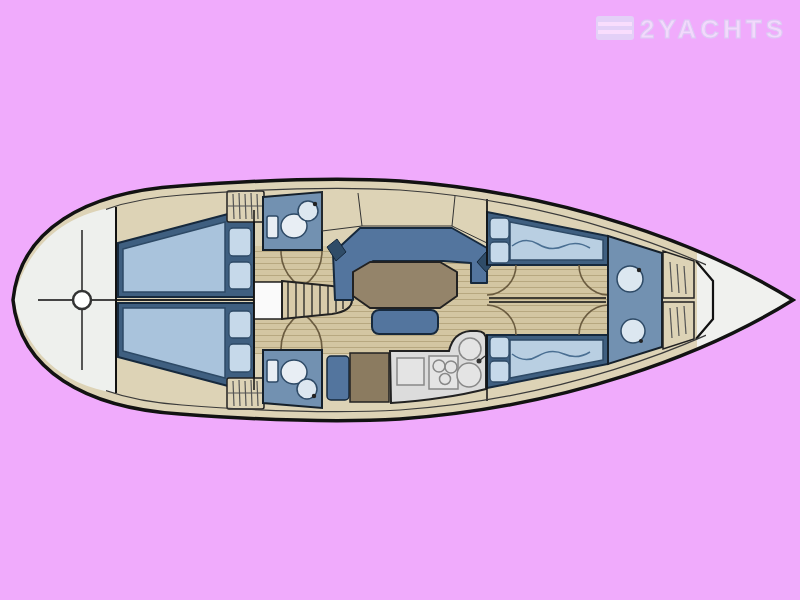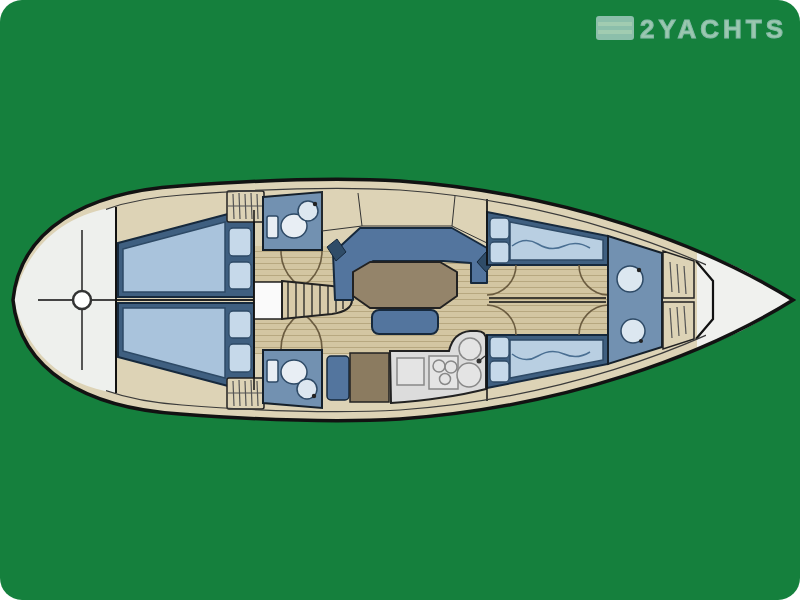--- a/index.html
+++ b/index.html
@@ -1,17 +1,17 @@
 <!DOCTYPE html>
 <html><head>
 <meta charset="utf-8">
 <style>
   html,body{margin:0;padding:0;background:#ffffff;}
-  #stage{position:relative;width:800px;height:600px;background:#15803d;overflow:hidden;
-         font-family:"Liberation Sans", sans-serif;border-radius:22px;}
+  #stage{position:relative;width:800px;height:600px;background:#f0abfc;overflow:hidden;
+         font-family:"Liberation Sans", sans-serif;}
   svg{position:absolute;left:0;top:0;}
   .wm-text{font-family:"Liberation Sans", sans-serif;font-weight:bold;font-size:26px;
            letter-spacing:4px;fill:#f5f9fc;stroke:#cfe0ee;stroke-width:1px;}
 </style>
 </head>
 <body>
 <div id="stage">
 
 <svg width="800" height="600" viewBox="0 0 800 600">
   <defs>

